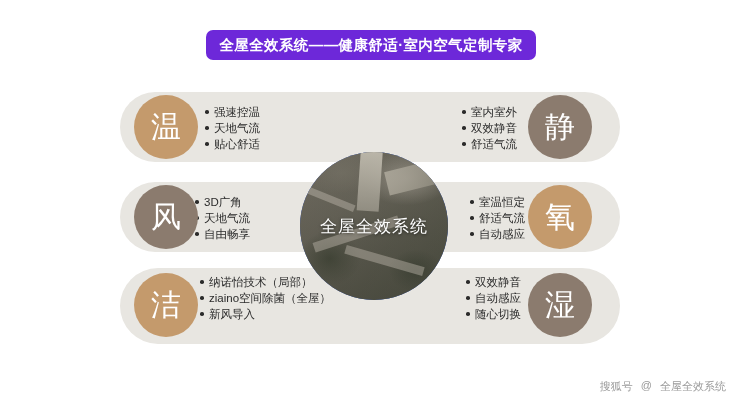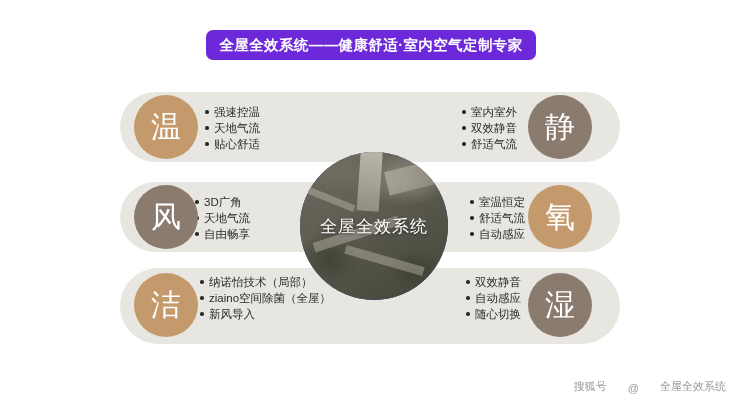--- a/index.html
+++ b/index.html
@@ -187,22 +187,22 @@
     z-index: 2;
     white-space: nowrap;
   }
 
   
   .watermark {
     position: absolute;
     right: 14px;
     bottom: 10px;
     display: flex;
-    align-items: flex-end;
-    gap: 21px;
+    align-items: flex-start;
+    gap: 8px;
     color: #9a9a9a;
     font-size: 11px;
     white-space: nowrap;
   }
   .watermark .wm-at { font-size: 11px; }
 </style>
 </head>
 <body>
 
 <div class="page">

